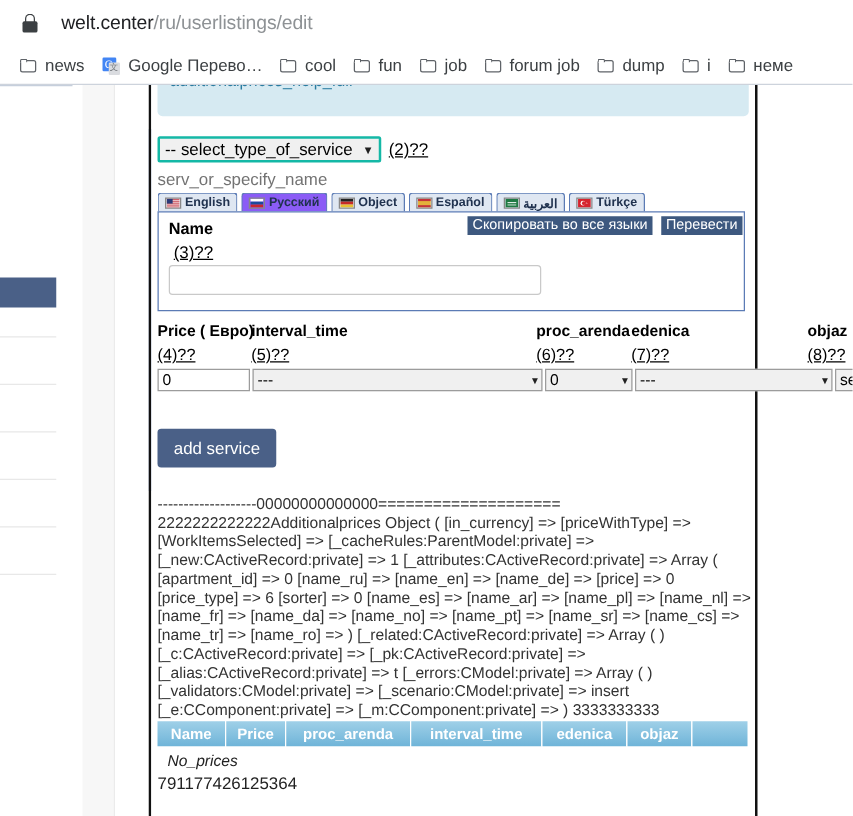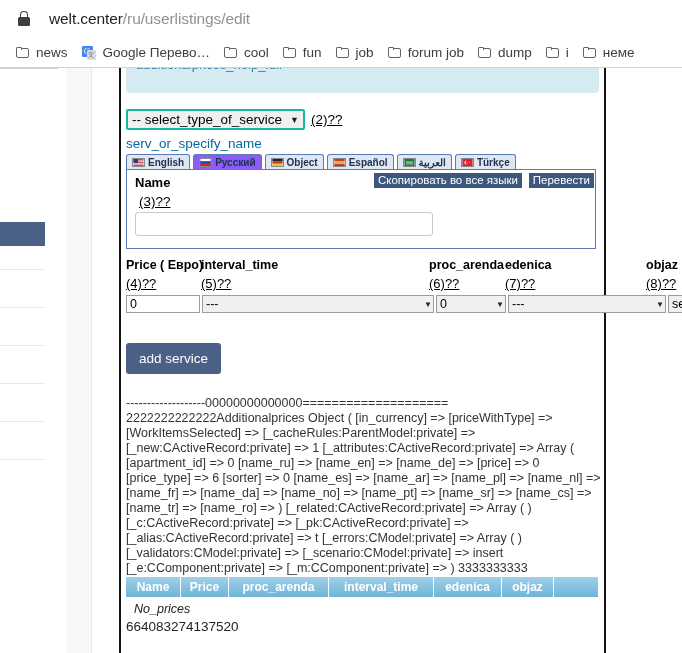--- a/index.html
+++ b/index.html
@@ -145,21 +145,21 @@
     position: absolute; right: 6px; top: 50%; transform: translateY(-50%);
     font-size: 9px; color: #202020; pointer-events: none;
   }
   .ref-link {
     font-size: 13.5px; color: #000; text-decoration: underline;
     margin-left: 6px; white-space: nowrap;
   }
 
   #serv-or-specify {
     position: absolute; left: 5px; top: 68px;
-    font-size: 13.5px; color: #0369a1;
+    font-size: 13.5px; color: #737373;
   }
 
   
   #lang-tabs {
     position: absolute; left: 5px; top: 85px; width: 470px; height: 17px;
     display: flex; align-items: flex-end;
   }
   .lang-tab {
     display: flex; align-items: center; gap: 3px;
     height: 16px; padding: 0 5px; margin-right: 3px;
@@ -486,15 +486,15 @@
           <th style="width:100px">proc_arenda</th>
           <th style="width:105px">interval_time</th>
           <th style="width:68px">edenica</th>
           <th style="width:52px">objaz</th>
           <th style="width:44px"></th>
         </tr>
       </thead>
     </table>
     <div id="no-prices">No_prices</div>
 
-    <div id="tail-number">664083274137520</div>
+    <div id="tail-number">791177426125364</div>
   </div>
 </div>
 
 </body></html>

